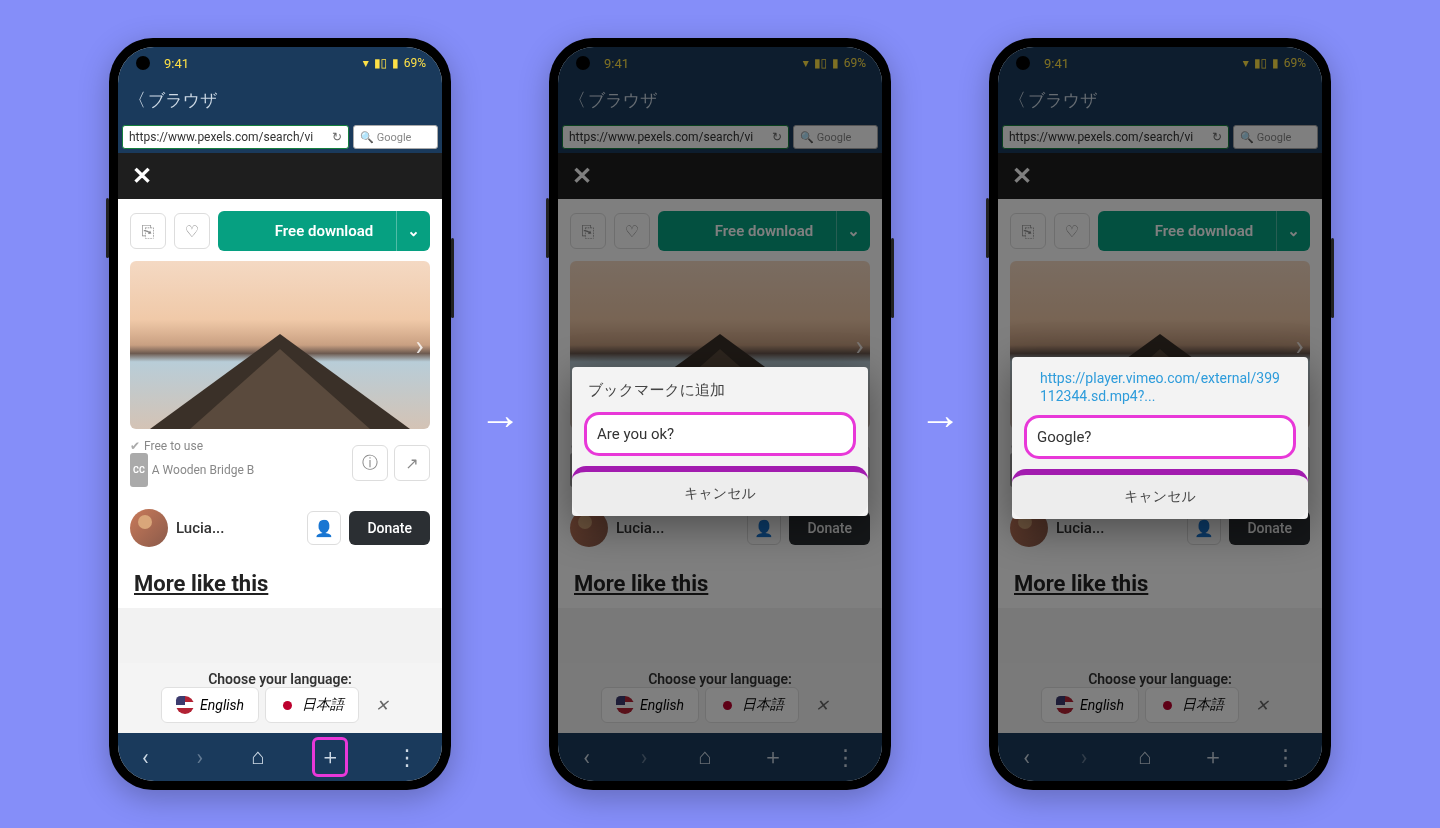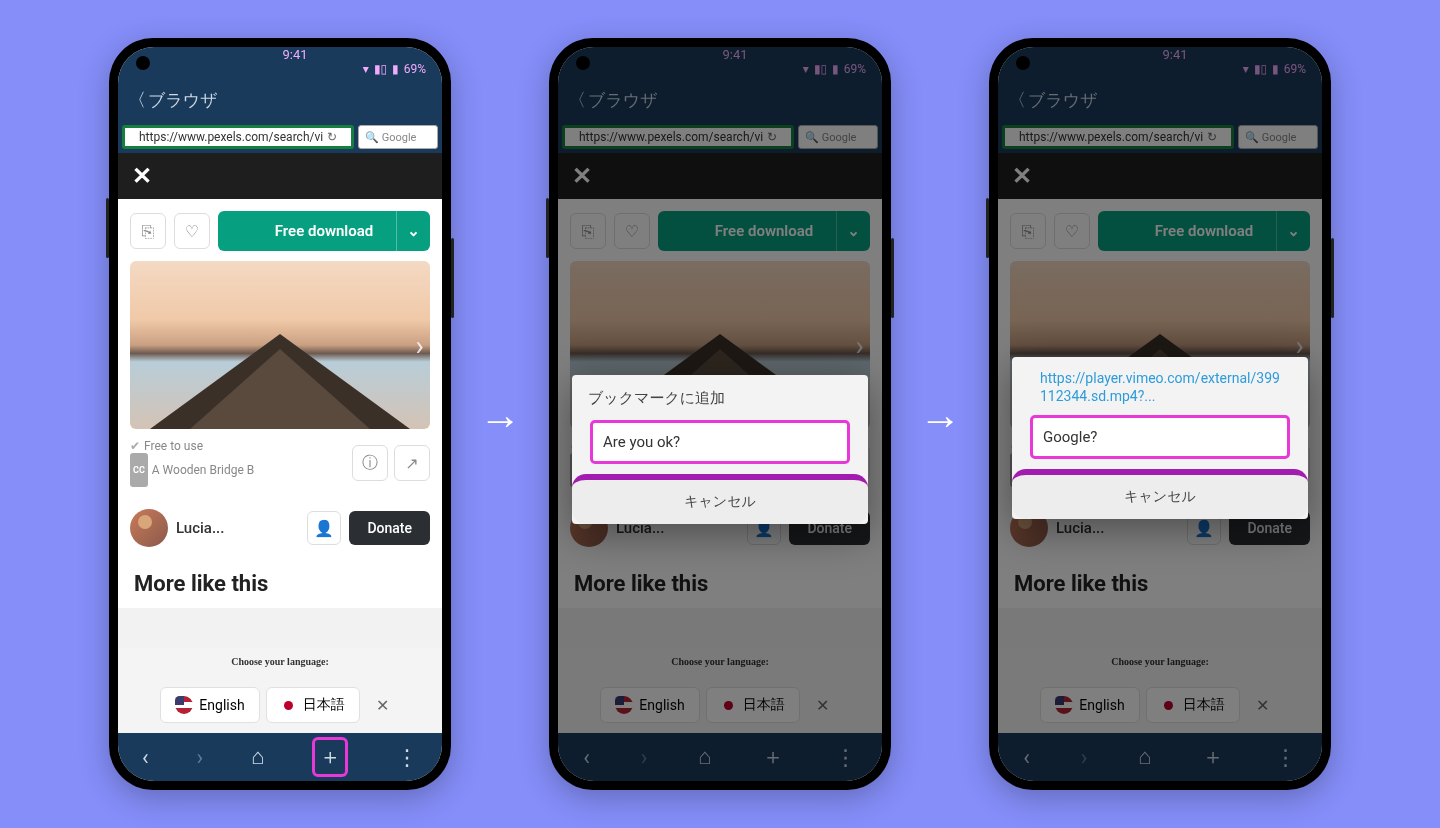--- a/index.html
+++ b/index.html
@@ -45,27 +45,26 @@
   }
   .dimmer {
     position: absolute;
     inset: 0;
     background: rgba(0,0,0,0.5);
     z-index: 50;
   }
   .statusbar {
     height: 32px;
     background: #1a3a5c;
-    color: #f0abfc;
+    color: #fde047;
     display: flex;
     align-items: center;
     padding: 0 16px;
     font-size: 13px;
     position: relative;
-    flex-direction: column;
   }
   .camera-hole {
     position: absolute;
     left: 18px; top: 9px;
     width: 14px; height: 14px;
     background: #000;
     border-radius: 50%;
   }
   .sb-time { margin-left: 30px; }
   .sb-right { margin-left: auto; display: flex; gap: 5px; align-items: center; font-size: 12px; }
@@ -81,26 +80,26 @@
   .appbar .chev { font-size: 18px; margin-right: 2px; }
   .urlrow {
     display: flex;
     gap: 4px;
     padding: 4px;
     background: #1a3a5c;
   }
   .urlbox {
     flex: 3;
     background: #fff;
-    border: 3px solid #15803d;
+    border: 1px solid #15803d;
     border-radius: 3px;
     height: 24px;
     display: flex;
     align-items: center;
-    padding: 0 14px;
+    padding: 0 6px;
     font-size: 12px;
     color: #333;
     overflow: hidden;
     white-space: nowrap;
   }
   .urlbox .refresh { margin-left: auto; color: #666; }
   .searchbox {
     flex: 1;
     background: #fff;
     border: 1px solid #aaa;
@@ -252,31 +251,32 @@
     border-radius: 6px;
     font-size: 14px;
     font-weight: 500;
   }
   .morelike {
     font-size: 22px;
     font-weight: bold;
     color: #222;
     margin-top: 24px;
     margin-left: 4px;
+    text-decoration: underline;
   }
   .langbar {
     position: absolute;
     bottom: 48px;
     left: 0; right: 0;
     background: #f4f4f4;
     padding: 8px 10px 10px;
     text-align: center;
   }
-  .langtitle { font-size: 10px; font-weight: 600; color: #333; margin-bottom: 20px; font-family: Liberation Serif, serif; }
-  .langbtns { display: flex; gap: 6px; justify-content: center; }
+  .langtitle { font-size: 14px; font-weight: 600; color: #333; margin-bottom: 0; }
+  .langbtns { display: flex; gap: 6px; justify-content: center; font-style: italic; }
   .langbtn {
     background: #fff;
     border: 1px solid #e0e0e0;
     border-radius: 6px;
     padding: 8px 14px;
     font-size: 14px;
     display: flex;
     align-items: center;
     gap: 6px;
   }
@@ -316,28 +316,28 @@
   }
   .dialog {
     position: absolute;
     left: 14px; right: 14px;
     background: #f3f3f3;
     border-radius: 4px;
     z-index: 100;
     box-shadow: 0 10px 40px rgba(0,0,0,0.4);
     overflow: hidden;
   }
-  .d1 { top: 328px; }
+  .d1 { top: 320px; }
   .d2 { top: 310px; }
   .dlg-title { padding: 14px 16px 4px; font-size: 15px; color: #444; }
   .dlg-url { padding: 12px 28px 2px; font-size: 14px; color: #2e9cdb; word-break: break-all; line-height: 1.3; }
   .dlg-input {
-    margin: 8px 18px 10px;
+    margin: 8px 12px 10px;
     border: 3px solid #e838d8;
-    border-radius: 5px;
+    border-radius: 15px;
     background: #fff;
     padding: 10px 10px;
     font-size: 15px;
     color: #333;
   }
   .dlg-cancel {
     border-top: 6px solid #a21caf;
     padding: 13px;
     text-align: center;
     font-size: 14px;

